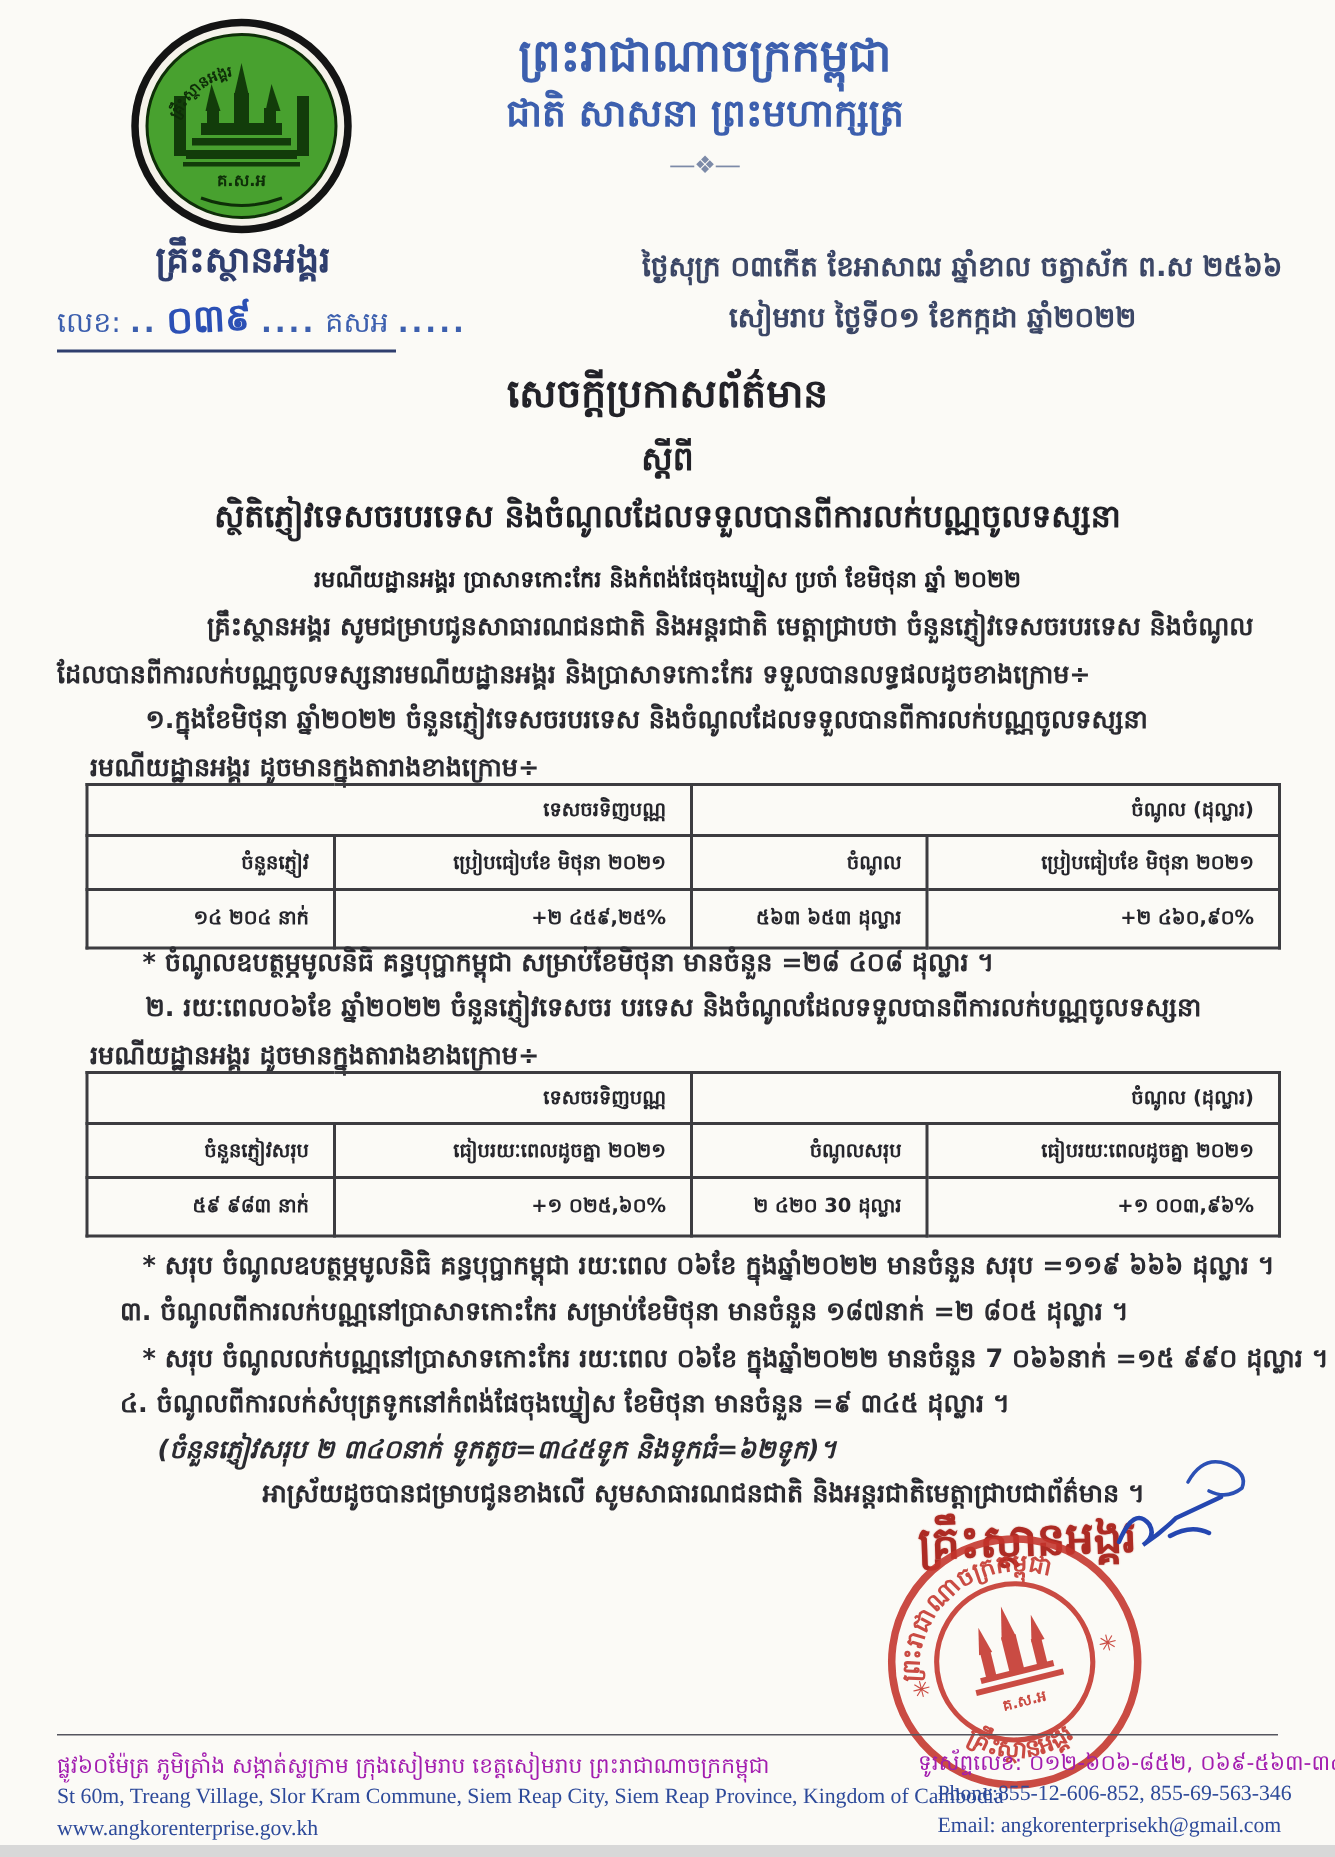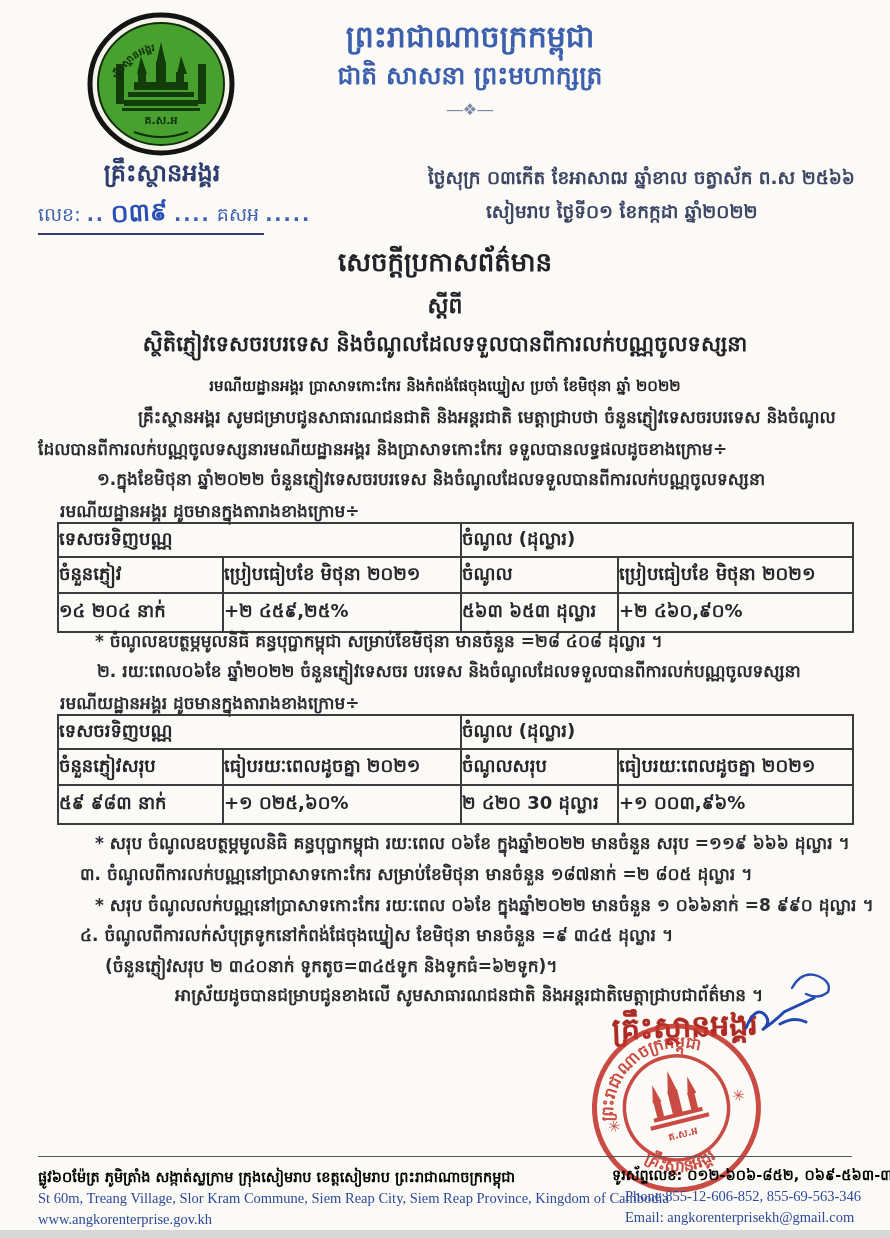--- a/index.html
+++ b/index.html
@@ -4,30 +4,30 @@
 <style>
   html,body{margin:0;padding:0;background:#d8d8d8;}
   .page{position:relative;width:890px;height:1230px;background:#fbfaf6;overflow:hidden;
         font-family:"DejaVu Sans","Liberation Sans",sans-serif;color:#2e2e35;}
   .abs{position:absolute;}
   .blue-head{color:#3c5fae;font-weight:bold;}
   .center{text-align:center;}
   .bold{font-weight:bold;}
   .body-line{font-size:17px;color:#2b2b31;font-weight:bold;white-space:nowrap;}
   .doc-table{position:absolute;left:57px;width:795px;border-collapse:collapse;table-layout:fixed;}
-  .doc-table td{border:2px solid #3c3c40;text-align:left;vertical-align:middle;
-                font-weight:bold;font-size:18px;color:#26262c;padding:2px 0;overflow:hidden;}
+  .doc-table td{border:2px solid #3c3c40;text-align:right;vertical-align:middle;
+                font-weight:bold;font-size:13px;color:#26262c;padding:2px 16px;overflow:hidden;}
   .doc-table tr.h1 td{height:28px;}
   .doc-table tr.h2 td{height:30px;}
   .doc-table tr.d  td{height:33px;}
   .ref-line{font-size:19px;white-space:nowrap;}
   .ref-line .printed{color:#3c5fae;font-weight:normal;}
   .ref-line .dots{color:#3c5fae;letter-spacing:2px;font-weight:bold;}
   .handwritten{color:#2b50b5;font-size:25px;font-weight:bold;transform:rotate(-3deg);display:inline-block;}
-  .footer-kh{font-size:14.5px;color:#000000;font-weight:bold;white-space:nowrap;}
+  .footer-kh{font-size:14.5px;color:#a21caf;font-weight:normal;white-space:nowrap;}
   .footer-en{font-size:14.5px;color:#2d4a9a;font-family:"Liberation Serif","DejaVu Serif",serif;white-space:nowrap;}
   .stamp-overlay-text{color:#a5150e;font-weight:bold;font-size:30px;opacity:.9;
                       text-shadow:0 0 1px rgba(165,21,14,.6);white-space:nowrap;}
   .rule{position:absolute;border-top:2px solid #3a3a46;}
 </style>
 </head>
 <body>
 
 <div class="page">
 
@@ -145,23 +145,23 @@
       <td>៥៩ ៩៨៣ នាក់</td>
       <td>+១ ០២៥,៦០%</td>
       <td>២ ៤២០ 30 ដុល្លារ</td>
       <td>+១ ០០៣,៩៦%</td>
     </tr>
   </tbody>
     </table>
 
   <div class="abs body-line" style="left:95px;top:832px;">* សរុប ចំណូលឧបត្ថម្ភមូលនិធិ គន្ធបុប្ផាកម្ពុជា រយៈពេល ០៦ខែ ក្នុងឆ្នាំ២០២២ មានចំនួន សរុប =១១៩ ៦៦៦ ដុល្លារ ។</div>
   <div class="abs body-line" style="left:80px;top:863px;">៣. ចំណូលពីការលក់បណ្ណនៅប្រាសាទកោះកែរ សម្រាប់ខែមិថុនា មានចំនួន ១៨៧នាក់ =២ ៨០៥ ដុល្លារ ។</div>
-  <div class="abs body-line" style="left:95px;top:894px;">* សរុប ចំណូលលក់បណ្ណនៅប្រាសាទកោះកែរ រយៈពេល ០៦ខែ ក្នុងឆ្នាំ២០២២ មានចំនួន ១ ០៦៦នាក់ =8 ៩៩០ ដុល្លារ ។</div>
+  <div class="abs body-line" style="left:95px;top:894px;">* សរុប ចំណូលលក់បណ្ណនៅប្រាសាទកោះកែរ រយៈពេល ០៦ខែ ក្នុងឆ្នាំ២០២២ មានចំនួន 7 ០៦៦នាក់ =១៥ ៩៩០ ដុល្លារ ។</div>
   <div class="abs body-line" style="left:80px;top:924px;">៤. ចំណូលពីការលក់សំបុត្រទូកនៅកំពង់ផែចុងឃ្នៀស ខែមិថុនា មានចំនួន =៩ ៣៤៥ ដុល្លារ ។</div>
-  <div class="abs body-line" style="left:105px;top:955px;">(ចំនួនភ្ញៀវសរុប ២ ៣៤០នាក់  ទូកតូច=៣៤៥ទូក និងទូកធំ=៦២ទូក)។</div>
+  <div class="abs body-line" style="left:105px;top:955px;font-style:italic;">(ចំនួនភ្ញៀវសរុប ២ ៣៤០នាក់  ទូកតូច=៣៤៥ទូក និងទូកធំ=៦២ទូក)។</div>
   <div class="abs body-line" style="left:175px;top:984px;">អាស្រ័យដូចបានជម្រាបជូនខាងលើ សូមសាធារណជនជាតិ និងអន្តរជាតិមេត្តាជ្រាបជាព័ត៌មាន ។</div>
 
   <svg class="abs" style="left:788px;top:968px;" width="50" height="34">
     <path d="M4,20 Q14,2 30,8 Q44,14 40,24 Q30,32 18,26" stroke="#2b50b5" stroke-width="2.4" fill="none" stroke-linecap="round"></path>
   </svg>
 
   <div class="abs stamp-overlay-text" style="left:612px;top:1008px;transform:rotate(-2deg);">គ្រឹះស្ថានអង្គរ</div>
   <svg class="abs" style="left:740px;top:994px;" width="90" height="52">
     <path d="M6,34 Q16,10 26,22 Q31,30 22,36 Q34,28 44,18 L74,4 M40,30 Q54,22 66,28" stroke="#2446b0" stroke-width="3" fill="none" stroke-linecap="round"></path>
   </svg>

